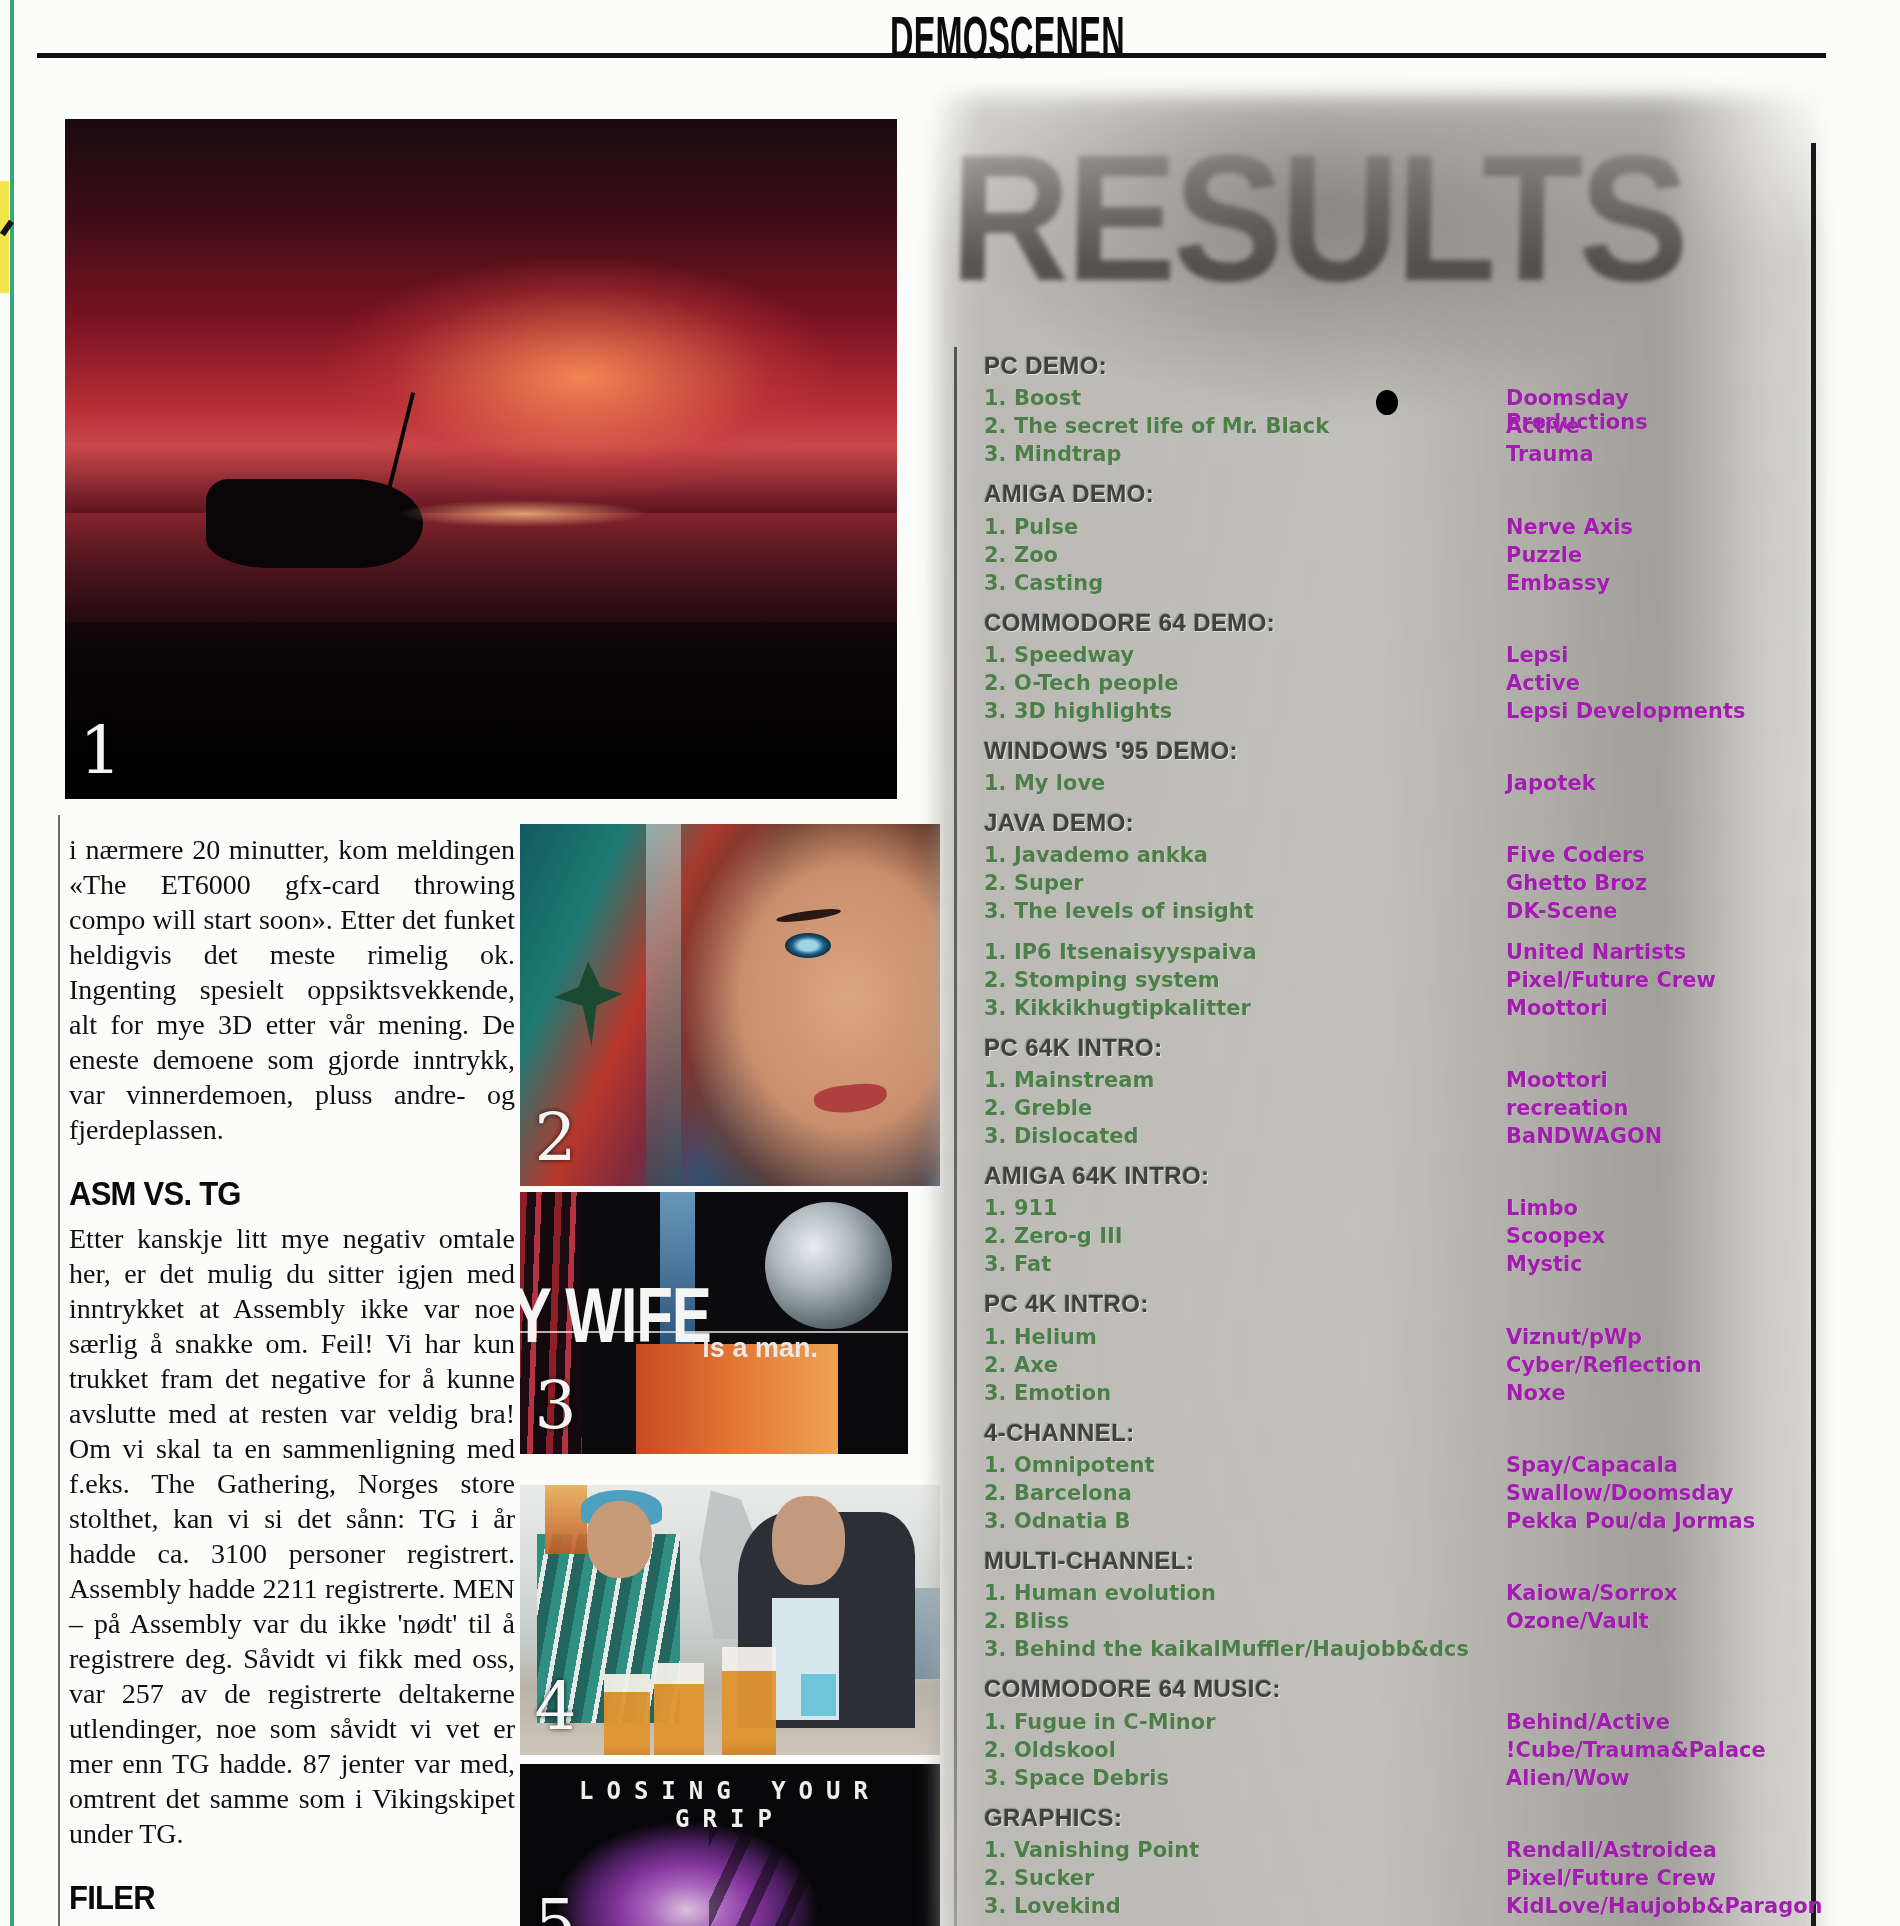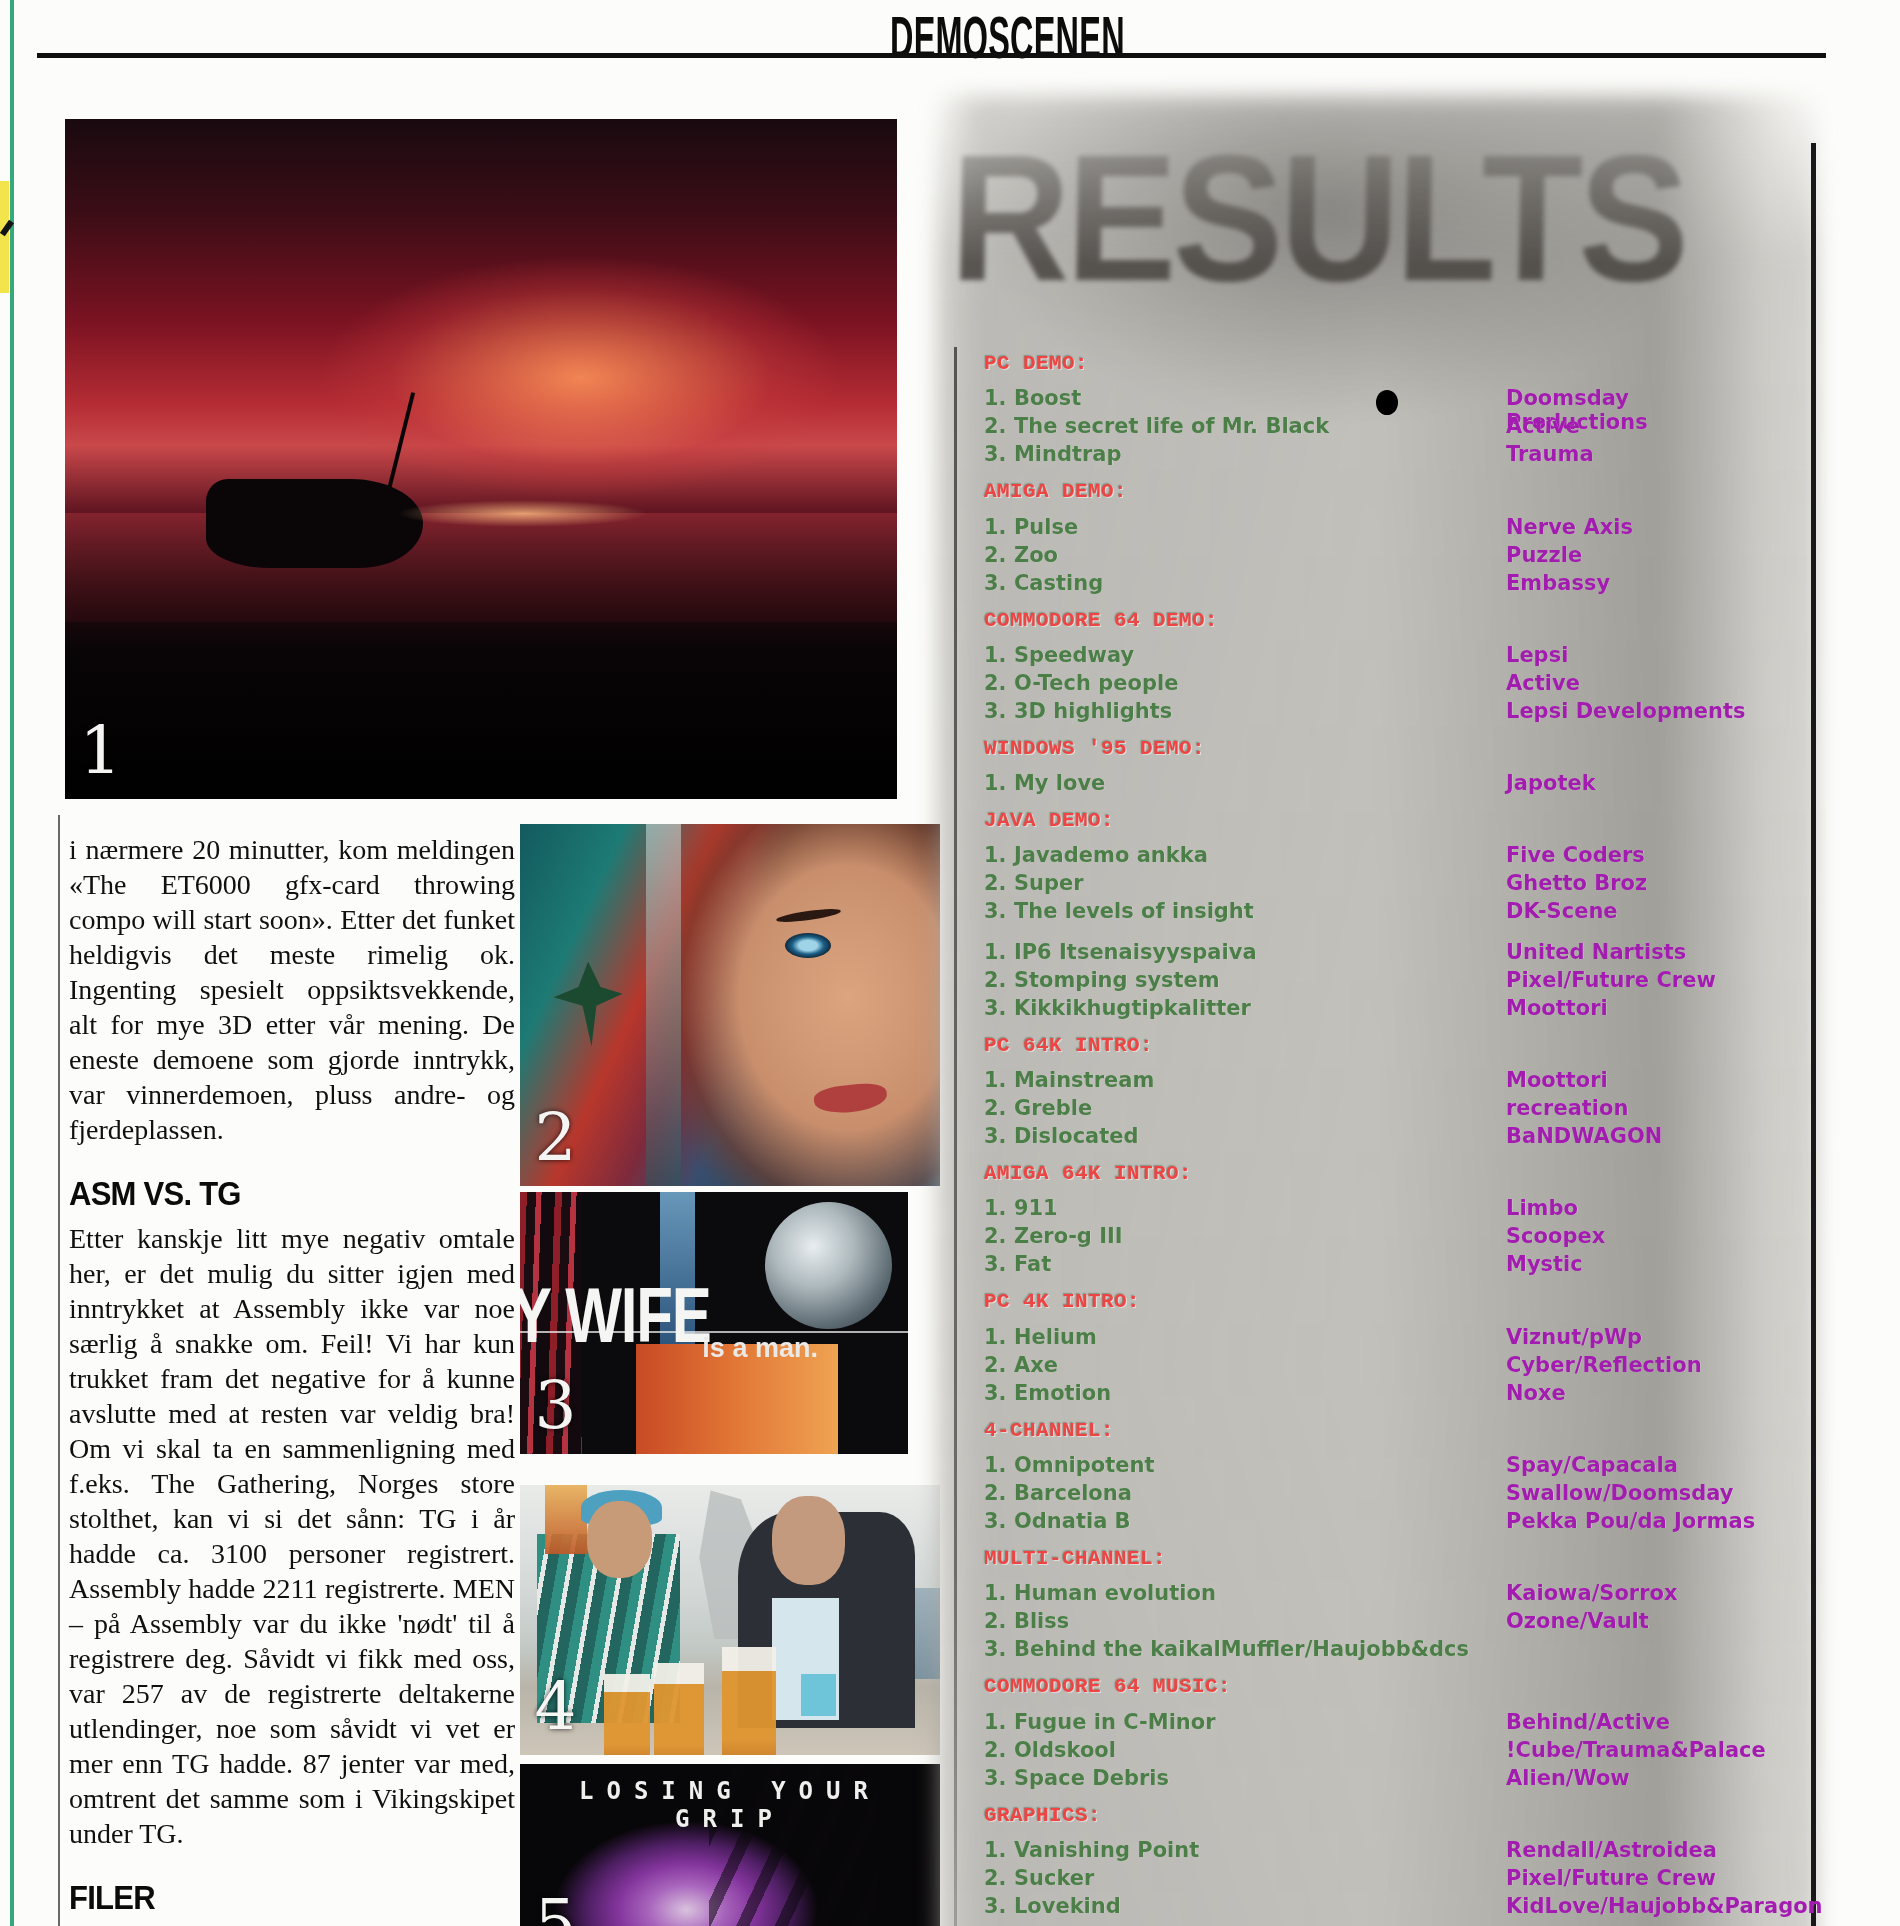--- a/index.html
+++ b/index.html
@@ -106,22 +106,22 @@
   .bullet-hole{position:absolute;left:1376px;top:390px;width:22.3px;height:25px;border-radius:50%;background:#000;filter:blur(0.4px);}
 
   .results-title{position:absolute;left:952px;top:116px;width:867px;color:#4b4743;
      font-family:"Liberation Sans",sans-serif;font-weight:900;font-size:166px;letter-spacing:-3.9px;
      transform:scaleY(1.08) skewX(-1deg);transform-origin:left top;filter:blur(2.7px);opacity:.88;
      -webkit-mask-image:linear-gradient(180deg,rgba(0,0,0,.2) 0,#000 72%);
      mask-image:linear-gradient(180deg,rgba(0,0,0,.2) 0,#000 72%);}
 
   .results{position:absolute;left:984px;top:352px;width:821px;}
   .cat{margin-bottom:12.3px;}
-  .cat-h{font-family:Liberation Mono, monospace;font-weight:800;font-size:21px;height:32px;
-         color:#ef4444;letter-spacing:0.4px;
+  .cat-h{font-family:Liberation Sans, sans-serif;font-weight:800;font-size:24px;height:32px;
+         color:#404040;letter-spacing:0.4px;
          text-shadow:1.2px 1.2px 0 rgba(248,248,244,.55),-0.8px -0.8px 1.2px rgba(15,70,35,.35);}
   .row{position:relative;min-height:28px;font-family:"DejaVu Sans",sans-serif;font-weight:700;font-size:21px;}
   .row .t{position:absolute;left:0;top:2.3px;color:#4c7f48;text-shadow:0.4px 0.4px 0 rgba(255,255,255,.4);}
   .row .g{position:absolute;left:522px;top:2.3px;width:270px;color:#a21caf;line-height:24px;
           white-space:pre-line;text-shadow:0.4px 0.4px 0 rgba(255,255,255,.4);}
 </style>
 </head>
 <body>
 
 <div class="page">

